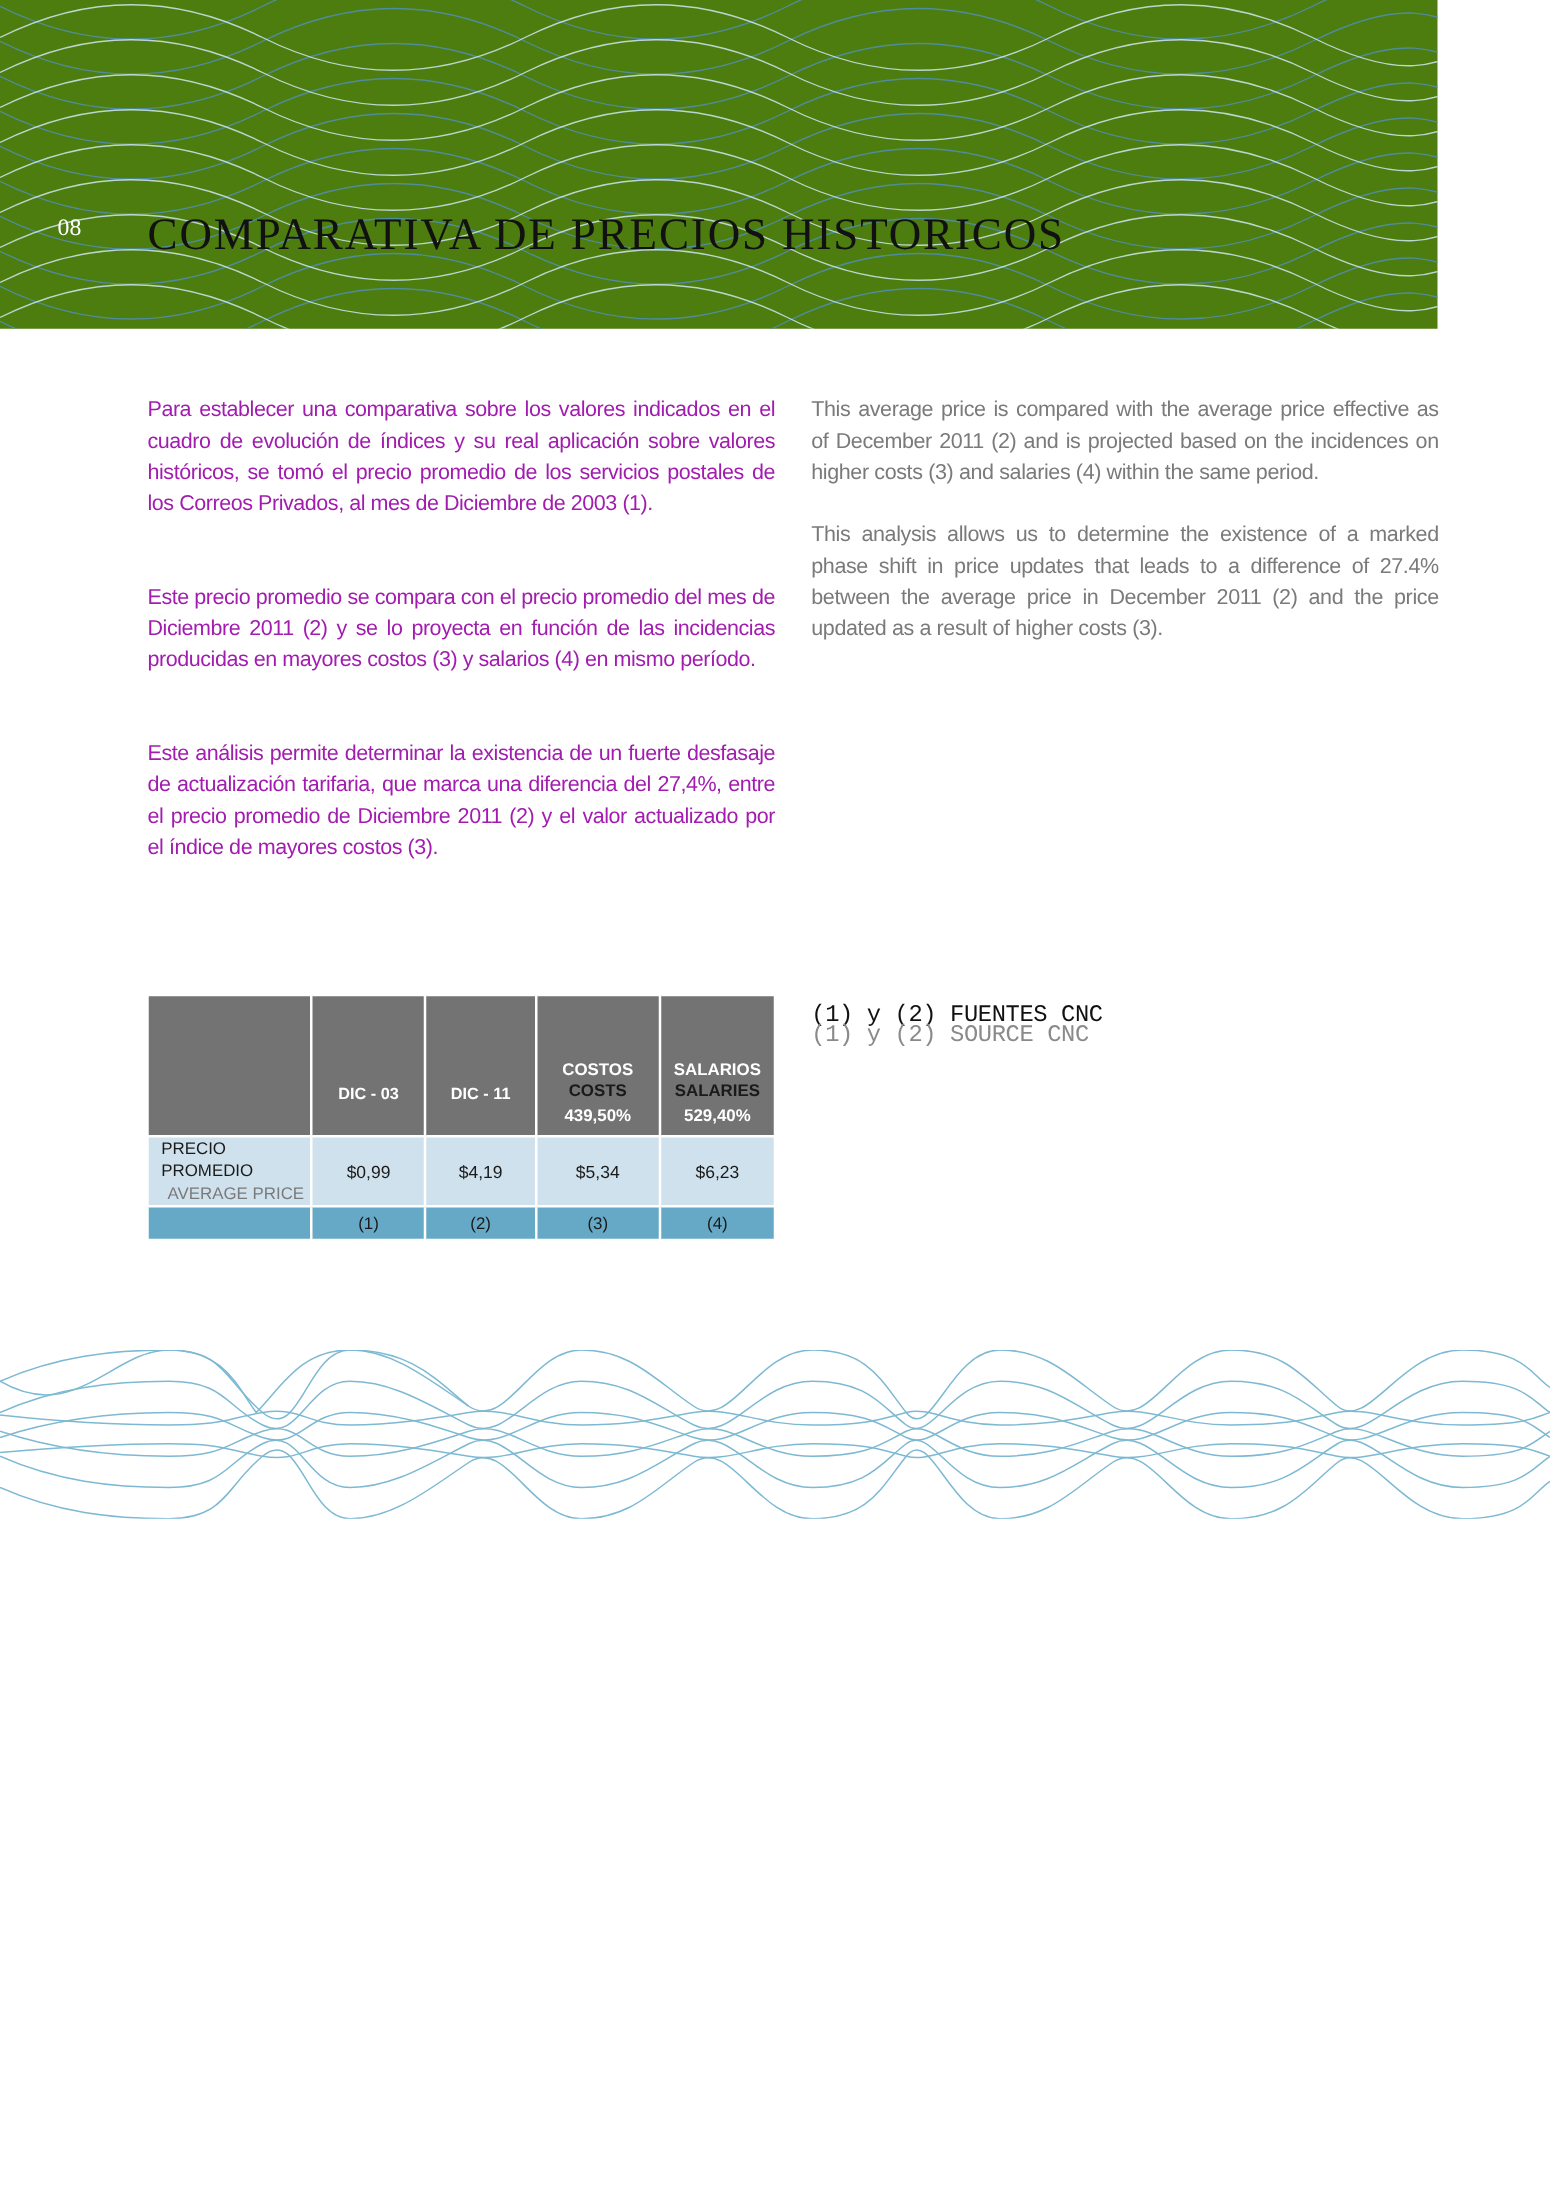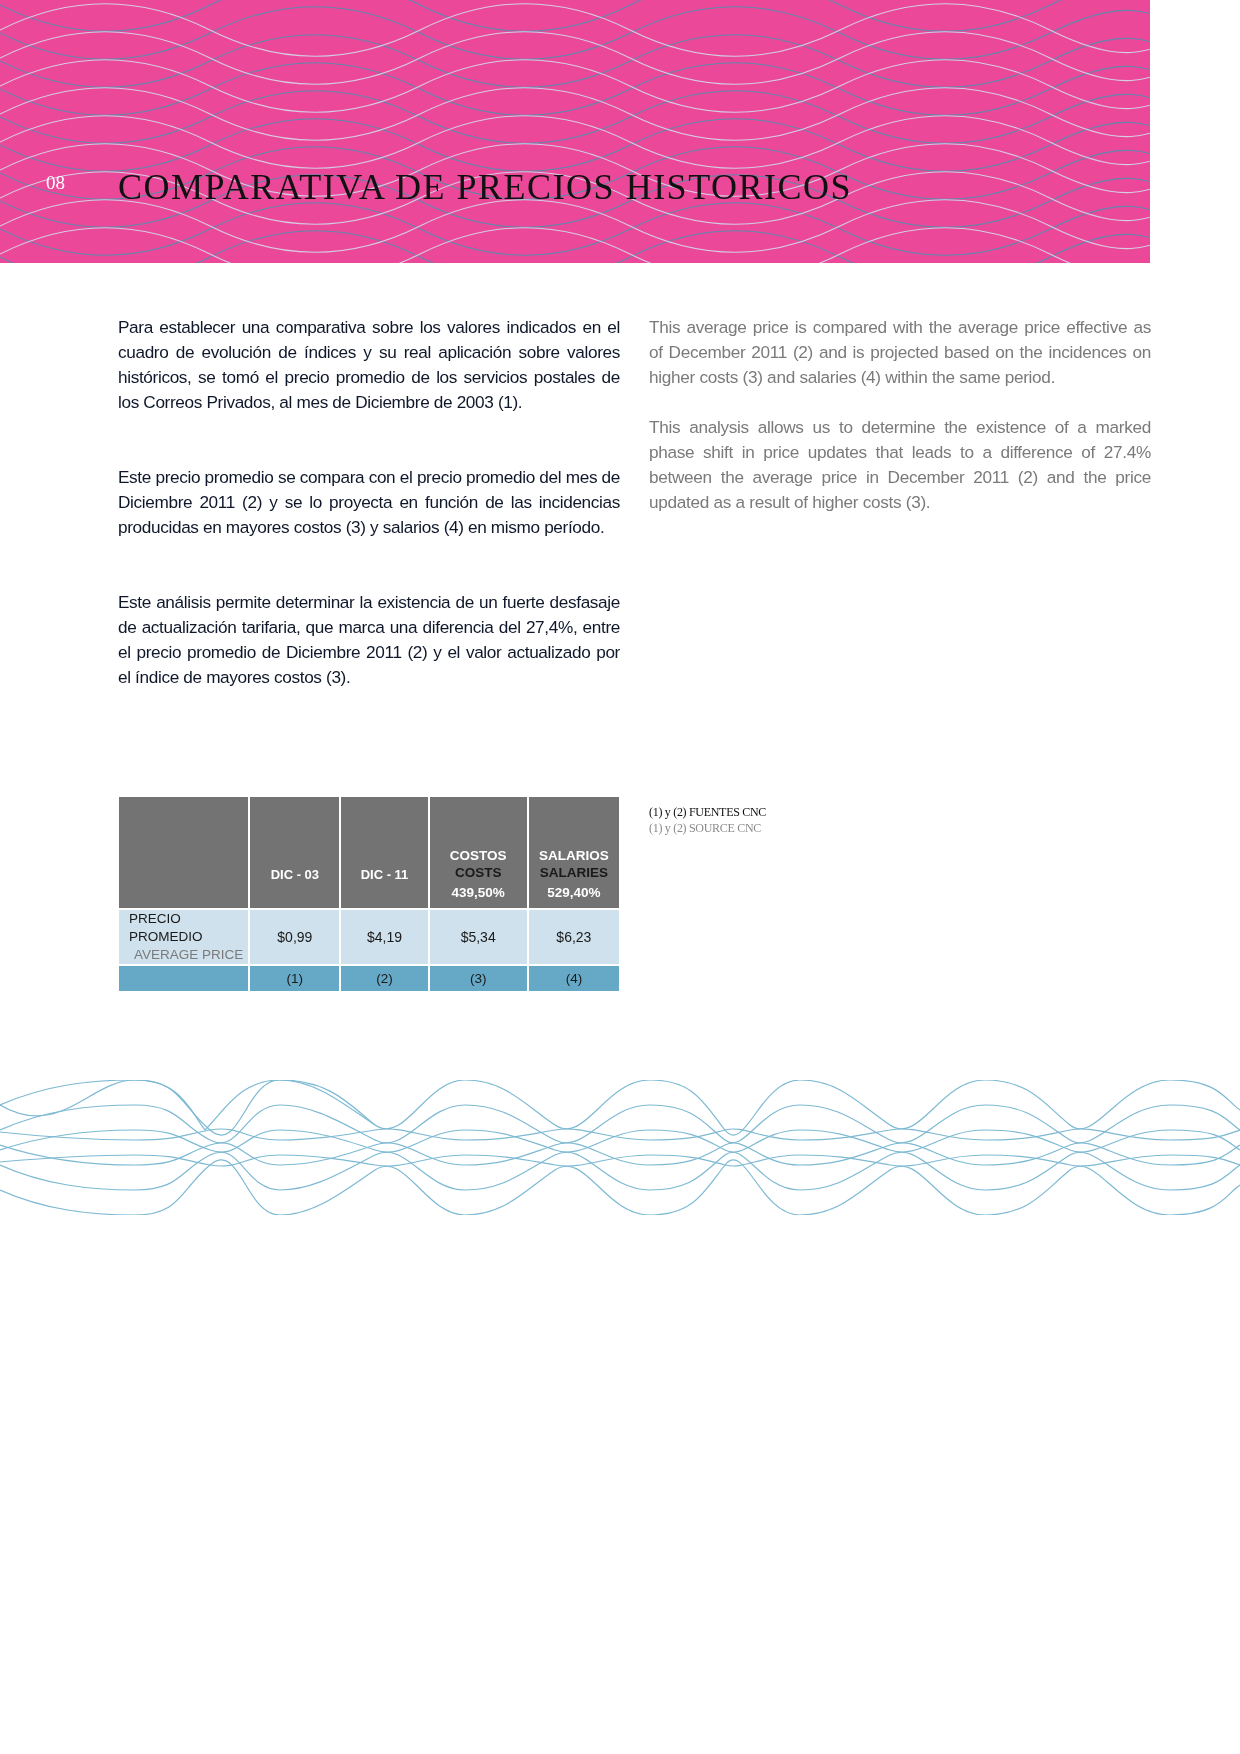--- a/index.html
+++ b/index.html
@@ -1,50 +1,50 @@
 <!DOCTYPE html>
 <html><head>
 <meta charset="utf-8">
 <style>
   html, body { margin: 0; padding: 0; background: #ffffff; }
   body { width: 1240px; height: 1754px; position: relative; overflow: hidden;
          font-family: "Liberation Sans", sans-serif; }
   .header-band { position: absolute; left: 0; top: 0; width: 1150px; height: 263px;
-                 background: #ec4899; overflow: hidden; }
+                 background: #4d7c0f; overflow: hidden; }
   .header-band svg { position: absolute; left: 0; top: 0; }
   .page-number { position: absolute; left: 46px; top: 172px; font-family: "Liberation Serif", serif;
                  font-size: 19px; color: #ffffff; }
   .title-es { position: absolute; left: 118px; top: 166px; font-family: "Liberation Serif", serif;
               font-size: 36px; letter-spacing: 1.5px; color: #111111; white-space: nowrap; }
   .title-en { position: absolute; left: 119px; top: 211px; font-family: "Liberation Serif", serif;
               font-size: 25px; letter-spacing: 1.5px; color: #ffffff; white-space: nowrap; }
 
   .col { position: absolute; font-family: "Liberation Sans", sans-serif; font-size: 17.2px;
          line-height: 25px; text-align: justify; }
   .col p { margin: 0; }
-  .col-es { left: 118px; top: 315px; width: 502px; color: #0f172a; letter-spacing: -0.35px; }
+  .col-es { left: 118px; top: 315px; width: 502px; color: #a21caf; letter-spacing: -0.35px; }
   .col-en { left: 649px; top: 315px; width: 502px; color: #7a7a7a; letter-spacing: -0.3px; }
   .col-es p + p { margin-top: 50px; }
   .col-en p + p { margin-top: 25px; }
   .col p.last { text-align-last: left; }
 
   table.prices { position: absolute; left: 117px; top: 795px; width: 504px;
                  border-collapse: collapse; font-family: "Liberation Sans", sans-serif; }
   table.prices td { border: 2px solid #ffffff; padding: 0; text-align: center; vertical-align: middle; }
   table.prices tr.head td { background: #737373; height: 86px; vertical-align: bottom;
                  color: #ffffff; font-weight: bold; font-size: 13.5px; line-height: 17px; padding-bottom: 7px; }
   table.prices tr.head td .dark { color: #1a1a1a; }
   table.prices tr.head td.big { font-size: 13px; padding-bottom: 25px; }
   table.prices tr.body td { background: #cfe1ec; height: 48px; font-size: 14px; color: #1a1a1a; }
   table.prices tr.body td.rowlabel { text-align: left; padding-left: 10px; font-size: 13.5px; line-height: 18px; }
   table.prices tr.body td.rowlabel .sub { color: #7a7a7a; display: block; text-align: center; }
   table.prices tr.foot td { background: #66a9c7; height: 25px; font-size: 13.5px; color: #1a1a1a; }
 
-  .notes { position: absolute; left: 649px; top: 804px; font-family: Liberation Serif, serif;
-           font-size: 12px; line-height: 16px; letter-spacing: -0.3px; }
+  .notes { position: absolute; left: 649px; top: 804px; font-family: Liberation Mono, monospace;
+           font-size: 19px; line-height: 16px; letter-spacing: -0.3px; }
   .notes .es { color: #111111; }
   .notes .en { color: #8a8a8a; }
   .notes .group + .group { margin-top: 20px; }
 
   .wave-band { position: absolute; left: 0; top: 1080px; width: 1240px; height: 135px; }
 </style>
 </head>
 <body>
 
 <div class="header-band">

